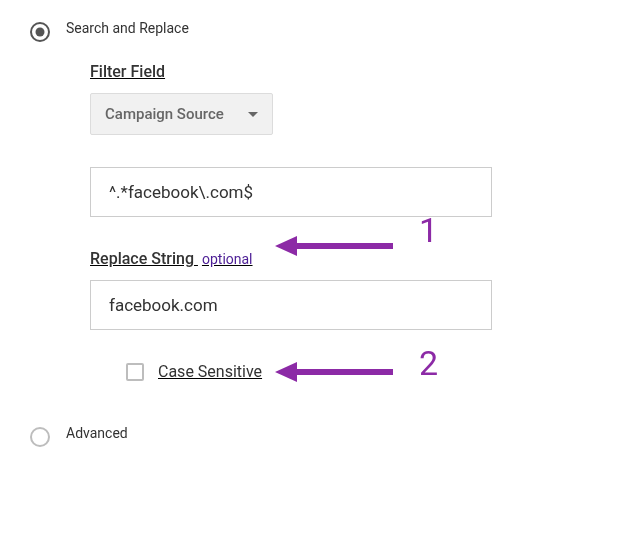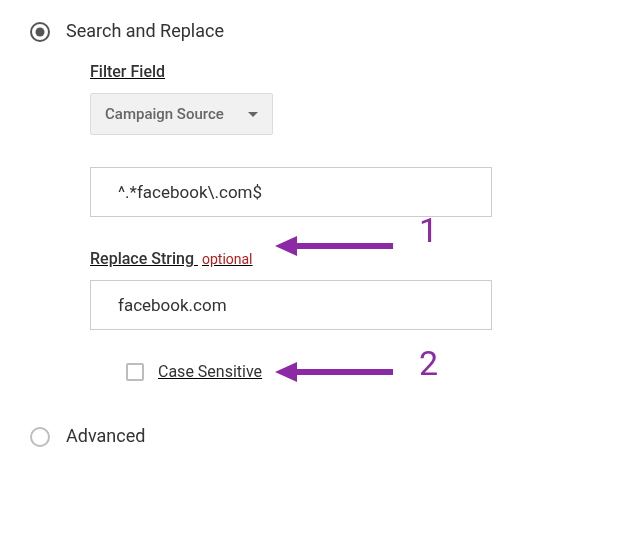--- a/index.html
+++ b/index.html
@@ -40,41 +40,41 @@
       transform: translate(-50%, -50%);
       width: 9px;
       height: 9px;
       border-radius: 50%;
       background: #555;
     }
     .radio-circle.unselected {
       border: 2px solid #bdbdbd;
     }
     .radio-label {
-      font-size: 18px;
+      font-size: 14px;
       color: #333;
       font-weight: 400;
     }
     .content-indent {
       margin-left: 60px;
       text-decoration: underline;
     }
     .field-group {
       margin-bottom: 32px;
     }
     .field-label {
       font-size: 16px;
       font-weight: 550;
       color: #333;
       margin-bottom: 12px;
     }
     .field-label .optional {
       font-size: 14px;
       font-weight: 400;
-      color: #b91c1c;
+      color: #4c1d95;
       margin-left: 4px;
     }
     .dropdown {
       display: inline-flex;
       align-items: center;
       padding: 11px 14px;
       background: #f1f1f1;
       border: 1px solid #dcdcdc;
       border-radius: 2px;
       cursor: pointer;
@@ -87,21 +87,21 @@
     }
     .dropdown-arrow {
       width: 0;
       height: 0;
       border-left: 5px solid transparent;
       border-right: 5px solid transparent;
       border-top: 5px solid #666;
     }
     .text-input {
       width: 402px;
-      padding: 14px 27px;
+      padding: 14px 18px;
       font-size: 17px;
       color: #333;
       border: 1px solid #ccc;
       background: #fff;
       font-family: inherit;
     }
     .checkbox-row {
       display: flex;
       align-items: center;
       gap: 14px;

